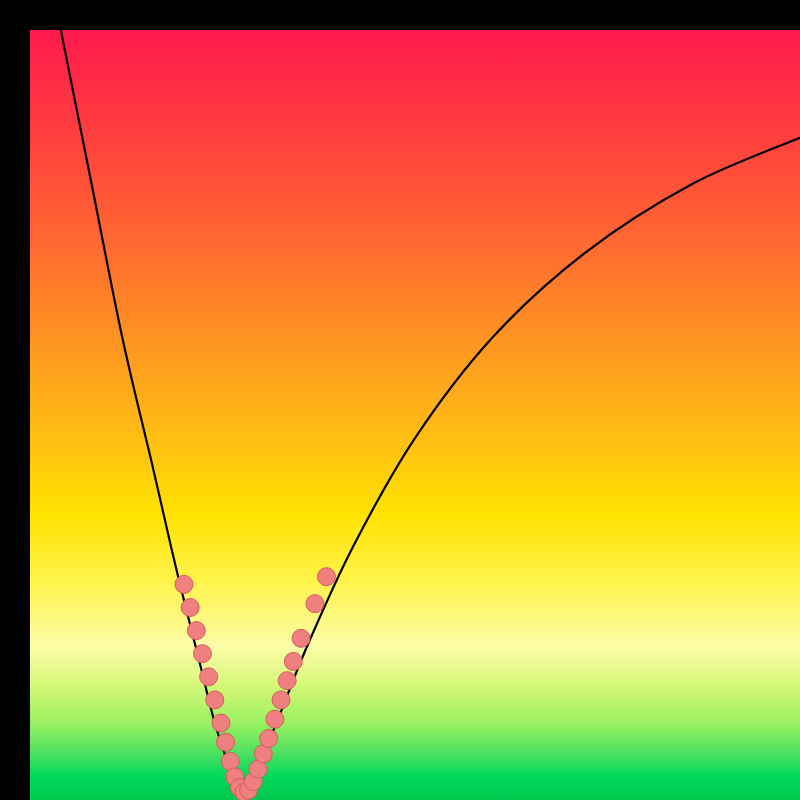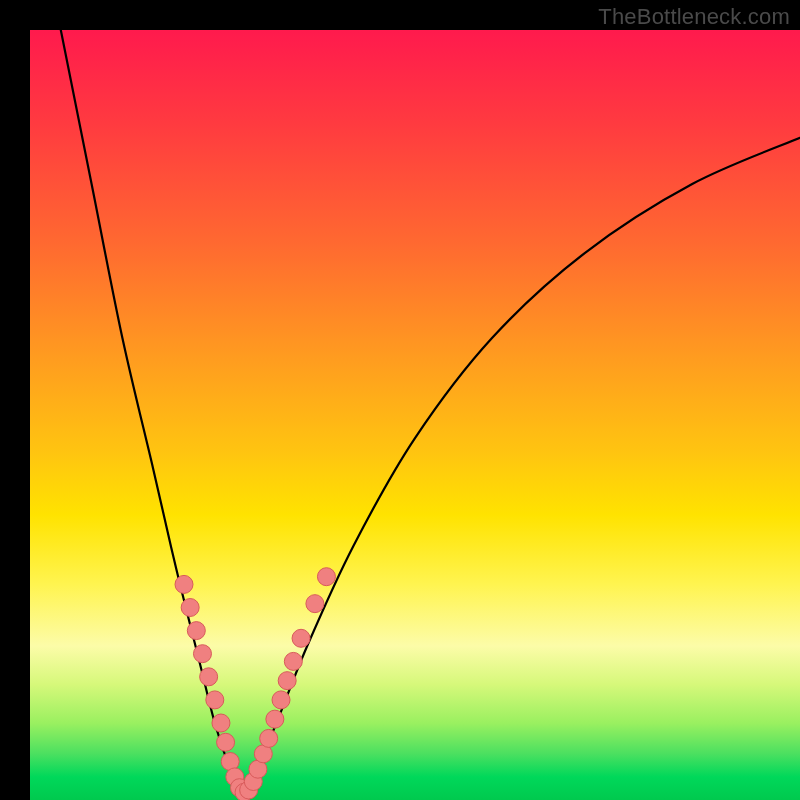--- a/index.html
+++ b/index.html
@@ -86,14 +86,13 @@
           <circle cx="244.86" cy="689.15" r="9" fill="#f08080" stroke="#d85a5a" stroke-width="1"></circle>
           <circle cx="251.02" cy="669.90" r="9" fill="#f08080" stroke="#d85a5a" stroke-width="1"></circle>
           <circle cx="257.18" cy="650.65" r="9" fill="#f08080" stroke="#d85a5a" stroke-width="1"></circle>
           <circle cx="263.34" cy="631.40" r="9" fill="#f08080" stroke="#d85a5a" stroke-width="1"></circle>
           <circle cx="271.04" cy="608.30" r="9" fill="#f08080" stroke="#d85a5a" stroke-width="1"></circle>
           <circle cx="284.90" cy="573.65" r="9" fill="#f08080" stroke="#d85a5a" stroke-width="1"></circle>
           <circle cx="296.45" cy="546.70" r="9" fill="#f08080" stroke="#d85a5a" stroke-width="1"></circle>
         </g>
     </svg>
   </div>
-  <div class="watermark">TheBottleneck.com</div>
 </div>
 
 </body></html>

